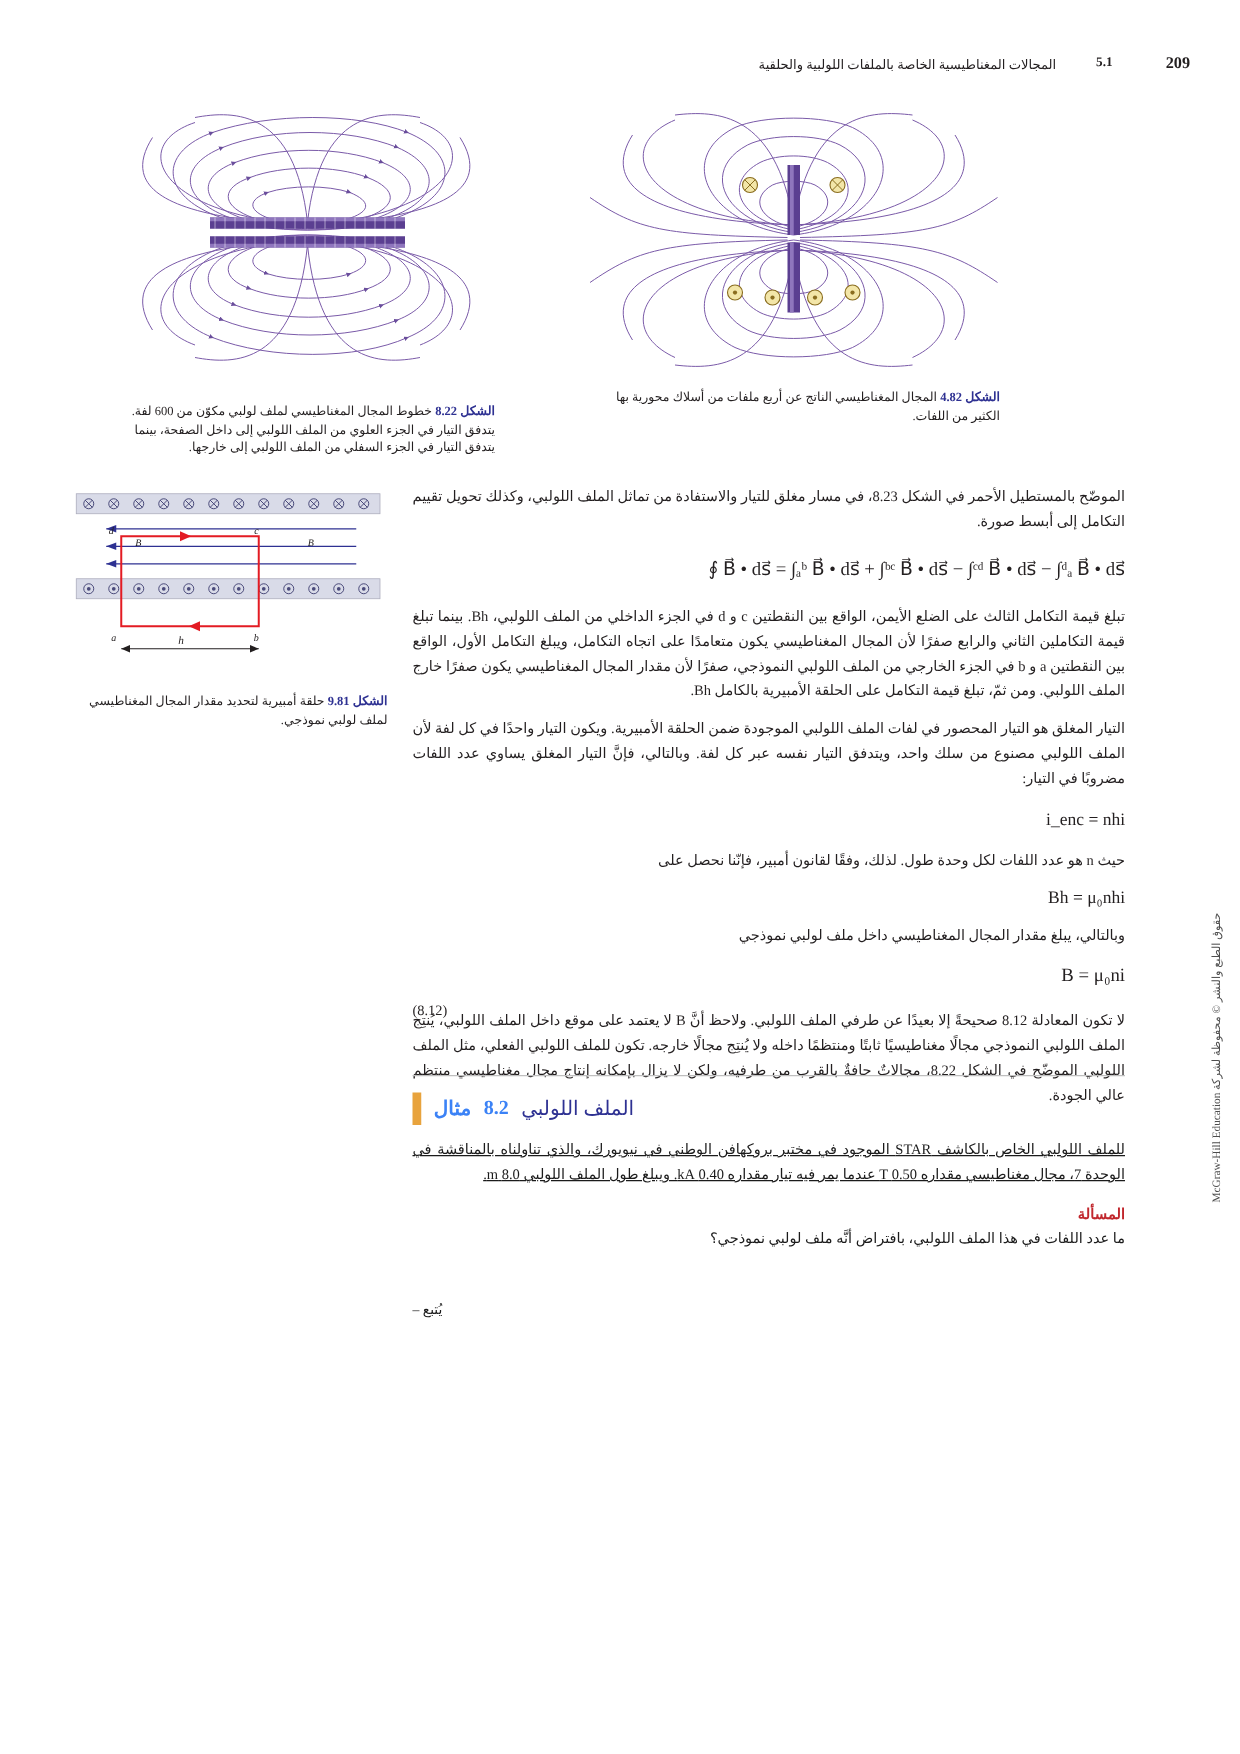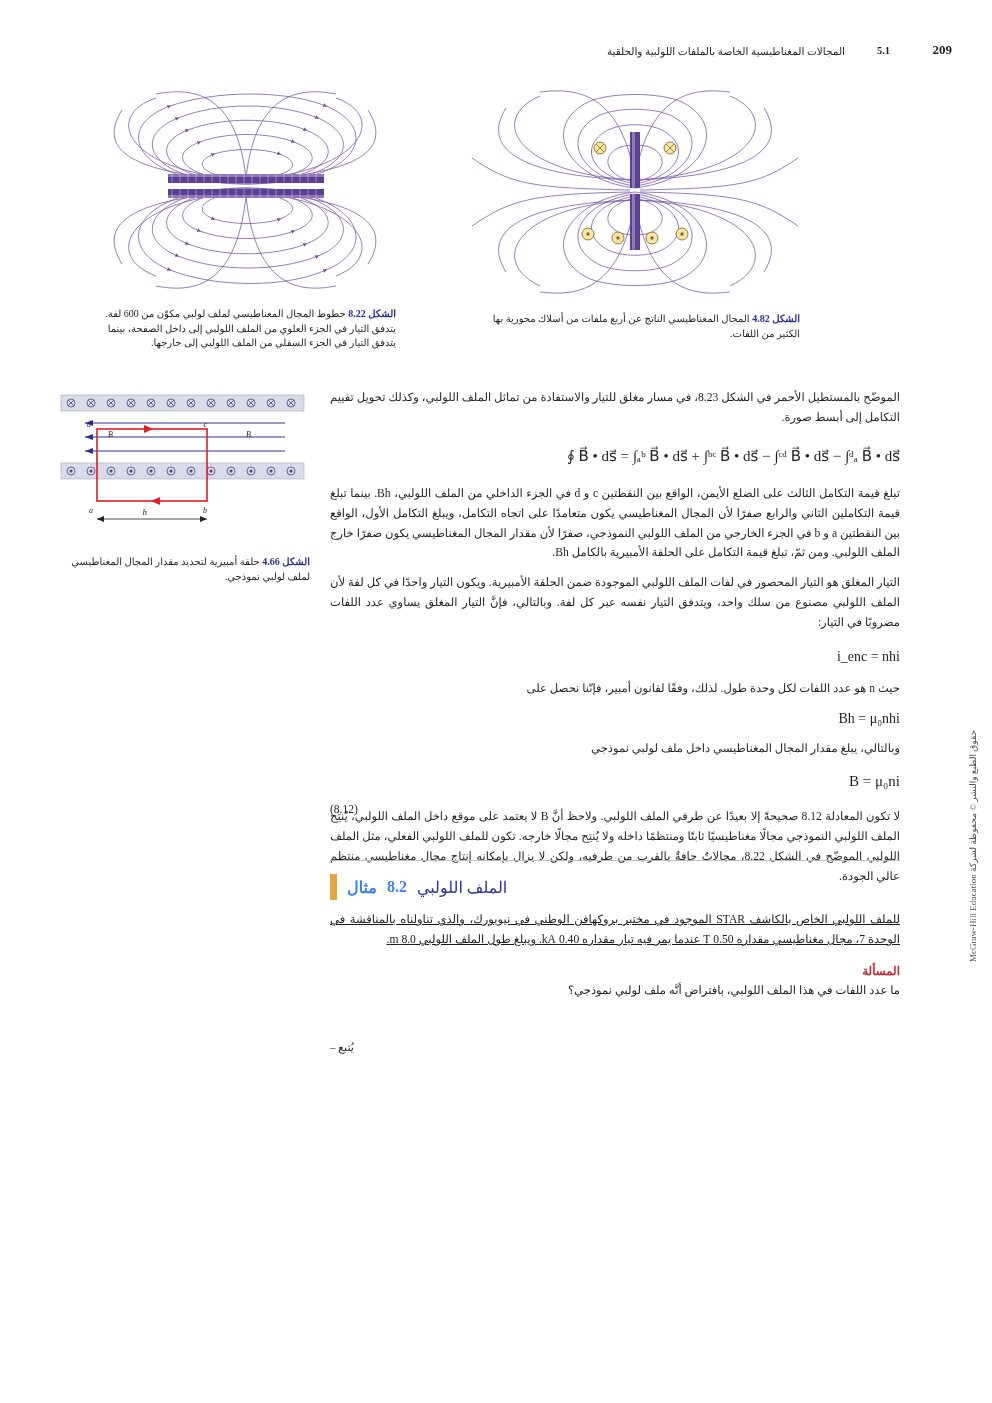--- a/index.html
+++ b/index.html
@@ -100,21 +100,21 @@
           <rect x="72" y="86" width="156" height="3" fill="#8f76bd"></rect>
           <rect x="72" y="101" width="156" height="9" fill="#5b3f91"></rect>
           <rect x="72" y="107" width="156" height="3" fill="#8f76bd"></rect>
         </g>
         <g stroke="#ffffff" stroke-width="0.6" opacity="0.65">
           <path d="M76,86 L76,95 M84,86 L84,95 M92,86 L92,95 M100,86 L100,95 M108,86 L108,95 M116,86 L116,95 M124,86 L124,95 M132,86 L132,95 M140,86 L140,95 M148,86 L148,95 M156,86 L156,95 M164,86 L164,95 M172,86 L172,95 M180,86 L180,95 M188,86 L188,95 M196,86 L196,95 M204,86 L204,95 M212,86 L212,95 M220,86 L220,95"></path>
           <path d="M76,101 L76,110 M84,101 L84,110 M92,101 L92,110 M100,101 L100,110 M108,101 L108,110 M116,101 L116,110 M124,101 L124,110 M132,101 L132,110 M140,101 L140,110 M148,101 L148,110 M156,101 L156,110 M164,101 L164,110 M172,101 L172,110 M180,101 L180,110 M188,101 L188,110 M196,101 L196,110 M204,101 L204,110 M212,101 L212,110 M220,101 L220,110"></path>
         </g>
       </svg>
     </div>
-    <div class="fig-caption" style="margin-top:14px;width:300px;">
+    <div class="fig-caption" style="margin-top:30px;width:300px;">
       <span class="fig-lbl">الشكل</span>
       <span class="fig-num">8.22</span>
       <span>خطوط المجال المغناطيسي لملف لولبي مكوّن من 600 لفة. يتدفق التيار في الجزء العلوي من الملف اللولبي إلى داخل الصفحة، بينما يتدفق التيار في الجزء السفلي من الملف اللولبي إلى خارجها.</span>
     </div>
   </div>
 
   <div class="fig" style="top:88px;left:470px;width:330px;">
     <div class="artbox" style="width:330px;height:210px;">
       <svg class="art-svg" width="330" height="210" viewBox="0 0 330 210">
         <g stroke="#7a5aa8" fill="none" stroke-width="0.8">
@@ -255,21 +255,21 @@
         <g stroke="#231f20" stroke-width="0.8">
           <path d="M42,134 L152,134"></path>
           <path d="M42,134 l7,-3 v6 z" fill="#231f20" stroke="none"></path>
           <path d="M152,134 l-7,-3 v6 z" fill="#231f20" stroke="none"></path>
         </g>
         <text x="92" y="130" font-size="9" font-style="italic" fill="#231f20">h</text>
       </svg>
     </div>
     <div class="fig-caption" style="margin-top:10px;width:255px;">
       <span class="fig-lbl">الشكل</span>
-      <span class="fig-num">4.66</span>
+      <span class="fig-num">9.81</span>
       <span>حلقة أمبيرية لتحديد مقدار المجال المغناطيسي لملف لولبي نموذجي.</span>
     </div>
   </div>
 
   <div class="col-text" style="top:388px;right:92px;width:570px;">
     <p style="margin:0;">الموضّح بالمستطيل الأحمر في الشكل 8.23، في مسار مغلق للتيار والاستفادة من تماثل الملف اللولبي، وكذلك تحويل تقييم التكامل إلى أبسط صورة.</p>
 
     <div class="eq" style="font-size:15px;margin:16px 0 14px;">∮ B⃗ • ds⃗ = ∫ₐᵇ B⃗ • ds⃗ + ∫ᵇᶜ B⃗ • ds⃗ − ∫ᶜᵈ B⃗ • ds⃗ − ∫ᵈₐ B⃗ • ds⃗</div>
 
     <p style="margin:0;">تبلغ قيمة التكامل الثالث على الضلع الأيمن، الواقع بين النقطتين c و d في الجزء الداخلي من الملف اللولبي، Bh. بينما تبلغ قيمة التكاملين الثاني والرابع صفرًا لأن المجال المغناطيسي يكون متعامدًا على اتجاه التكامل، ويبلغ التكامل الأول، الواقع بين النقطتين a و b في الجزء الخارجي من الملف اللولبي النموذجي، صفرًا لأن مقدار المجال المغناطيسي يكون صفرًا خارج الملف اللولبي. ومن ثمّ، تبلغ قيمة التكامل على الحلقة الأمبيرية بالكامل Bh.</p>

